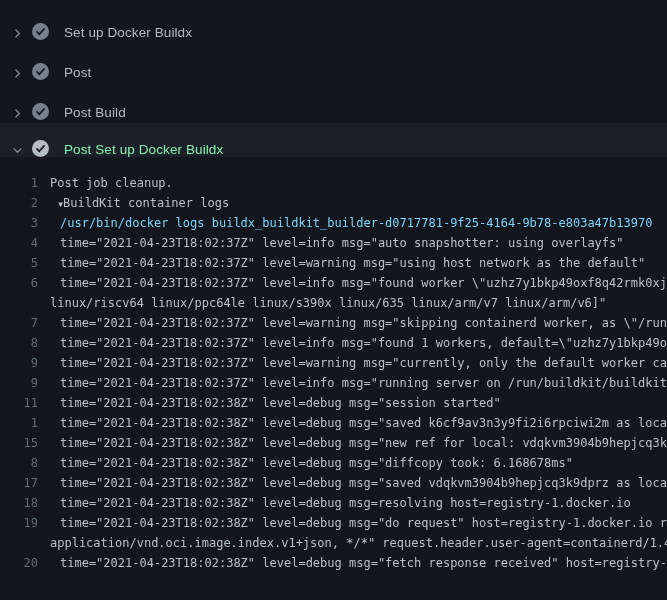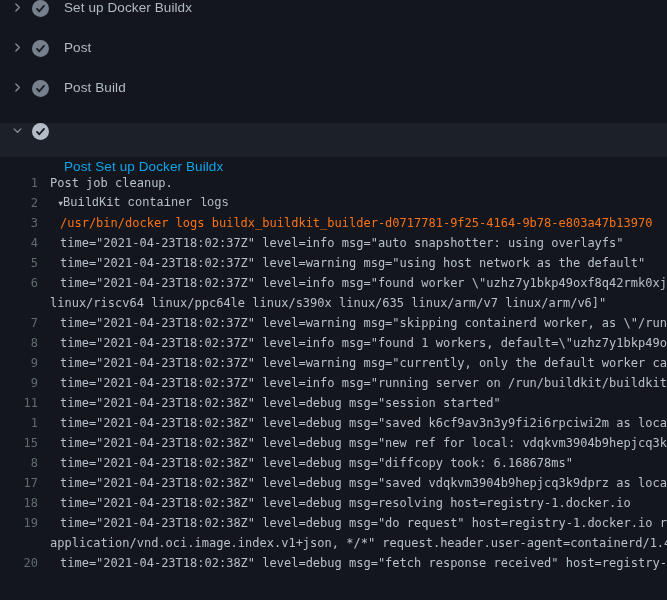--- a/index.html
+++ b/index.html
@@ -6,58 +6,58 @@
   body {
     width:667px; height:600px; overflow:hidden;
     background:#13161d;
     font-family:"Liberation Sans", sans-serif;
     position:relative;
   }
 
   
   .sections { width:667px; }
   .section-row {
-    height:40px; display:flex; align-items:flex-start;
+    height:40px; display:flex; align-items:flex-end;
     padding-left:10px; box-sizing:border-box; cursor:pointer;
   }
   .section-row.expanded {
     height:34px; margin-top:3px; margin-bottom:3px;
     background:#1c2028;
   }
   .chevron-box {
     width:14px; height:14px; display:flex; align-items:center; justify-content:center;
     color:#828a96; flex:none;
   }
   .section-row.expanded .chevron-box svg { transform:rotate(90deg); }
   .check-box {
     width:17px; height:17px; margin-left:8px; flex:none;
     color:#767f8c; display:flex; align-items:center; justify-content:center;
   }
   .section-row.expanded .check-box { color:#b4bcc6; }
   .section-title {
     margin-left:15px; font-size:13.5px; font-weight:500; color:#b2bac4;
     letter-spacing:.1px;
   }
-  .section-row.expanded .section-title { color:#0ea5e9;margin-top:36px; }
+  .section-row.expanded .section-title { color:#86efac;margin-top:36px; }
 
   
   .log-area { padding-top:13px; width:667px; }
   .log-row {
     display:flex; height:20px; line-height:20px;
     font-family:"DejaVu Sans Mono", "Liberation Mono", monospace;
     font-size:12px; white-space:pre;
   }
   .ln {
     width:38px; flex:none; text-align:right; color:#606a76;
     text-decoration:none; cursor:pointer;
   }
   .lc { margin-left:12px; color:#b8c0c9; overflow:hidden;text-align:right; }
   .lc.indent1 { padding-left:10px; }
-  .lc.command { color:#f97316; }
-  .lc.group { cursor:pointer;font-family:Liberation Mono, monospace; }
+  .lc.command { color:#7dd3fc; }
+  .lc.group { cursor:pointer; }
   .toggle {
     display:inline-block; width:13px; font-size:8px; color:#aeb6c0;
     vertical-align:0.5px;
   }
 </style>
 </head>
 <body>
 
 <div class="sections">
     <div class="section-row">

